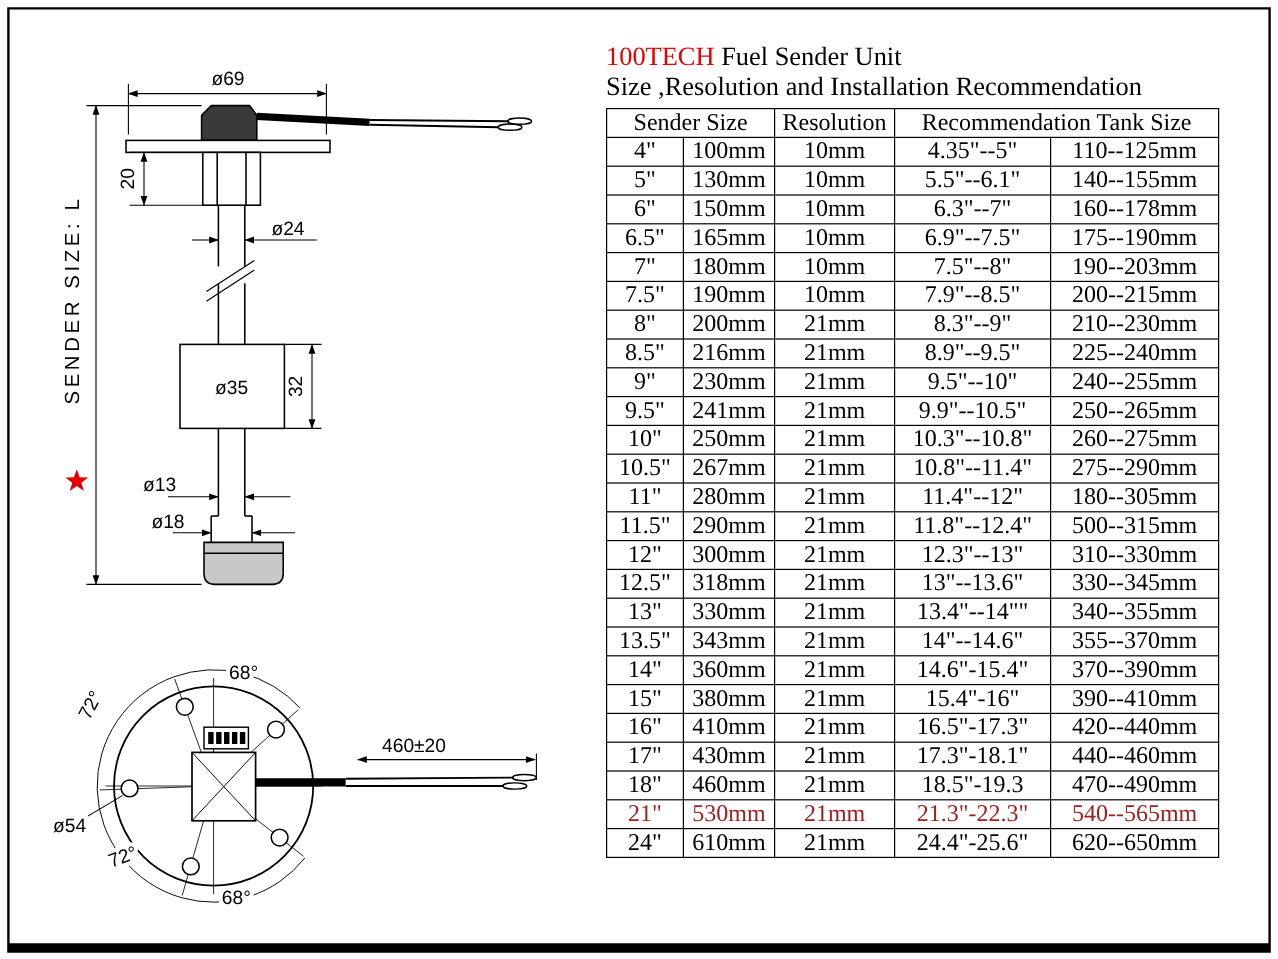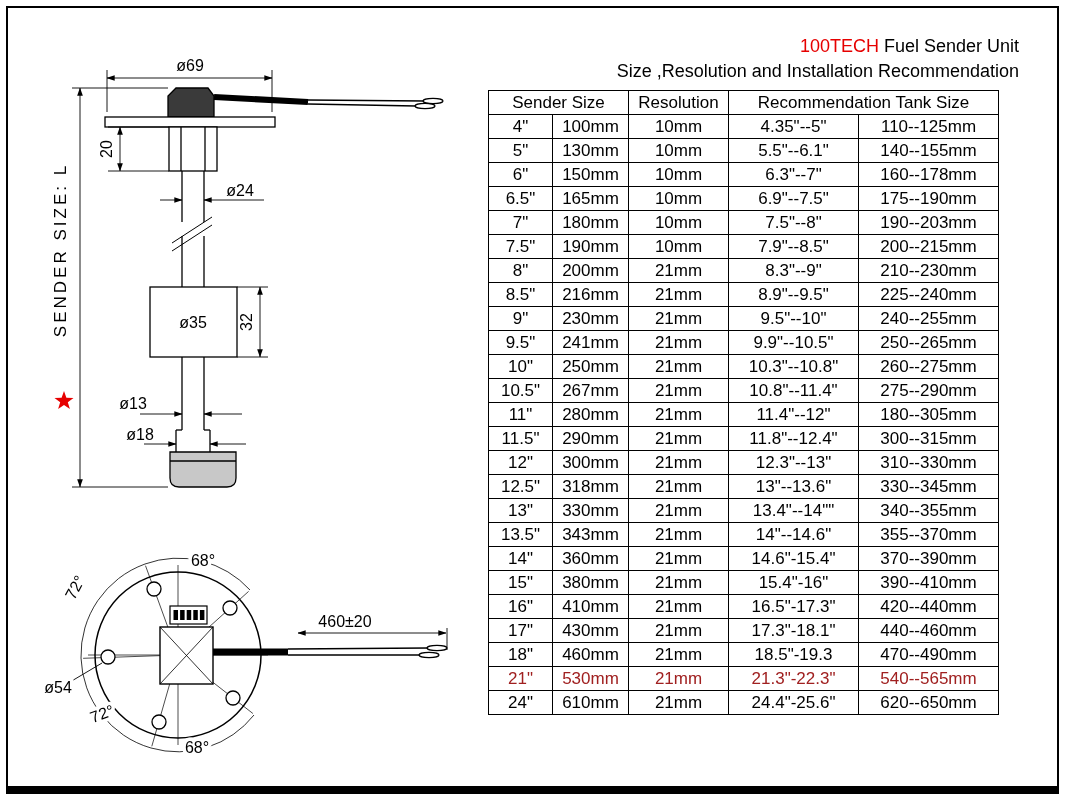--- a/index.html
+++ b/index.html
@@ -14,28 +14,29 @@
   }
   .frame {
     position: absolute; left: 6px; top: 6px; right: 6px; bottom: 5px;
     border: 2px solid #000;
     border-bottom-width: 8px;
     pointer-events: none;
   }
   .drawing-svg { position: absolute; left: 0; top: 0; }
   .title-block {
     position: absolute; left: 505px; top: 34px; width: 514px;
-    text-align: right; font-size: 18px; line-height: 25px;
+    text-align: left; font-size: 22px; line-height: 25px; font-family: Liberation Serif, serif;
   }
   .brand { color: var(--accent, #e60000); }
   .spec-table {
-    position: absolute; left: 488px; top: 90px;
+    position: absolute; left: 505px; top: 90px;
     border-collapse: collapse;
-    font-size: 17px;
+    font-size: 20px;
     table-layout: fixed;
+    font-family: Liberation Serif, serif;
   }
   .spec-table th, .spec-table td {
     border: 1px solid #000;
     font-weight: 400;
     text-align: center;
     vertical-align: middle;
     padding: 0 2px;
     height: 24px;
     line-height: 1.05;
     white-space: nowrap;
@@ -303,21 +304,21 @@
         <td>280mm</td>
         <td>21mm</td>
         <td>11.4"--12"</td>
         <td>180--305mm</td>
       </tr>
       <tr>
         <td>11.5"</td>
         <td>290mm</td>
         <td>21mm</td>
         <td>11.8"--12.4"</td>
-        <td>300--315mm</td>
+        <td>500--315mm</td>
       </tr>
       <tr>
         <td>12"</td>
         <td>300mm</td>
         <td>21mm</td>
         <td>12.3"--13"</td>
         <td>310--330mm</td>
       </tr>
       <tr>
         <td>12.5"</td>

